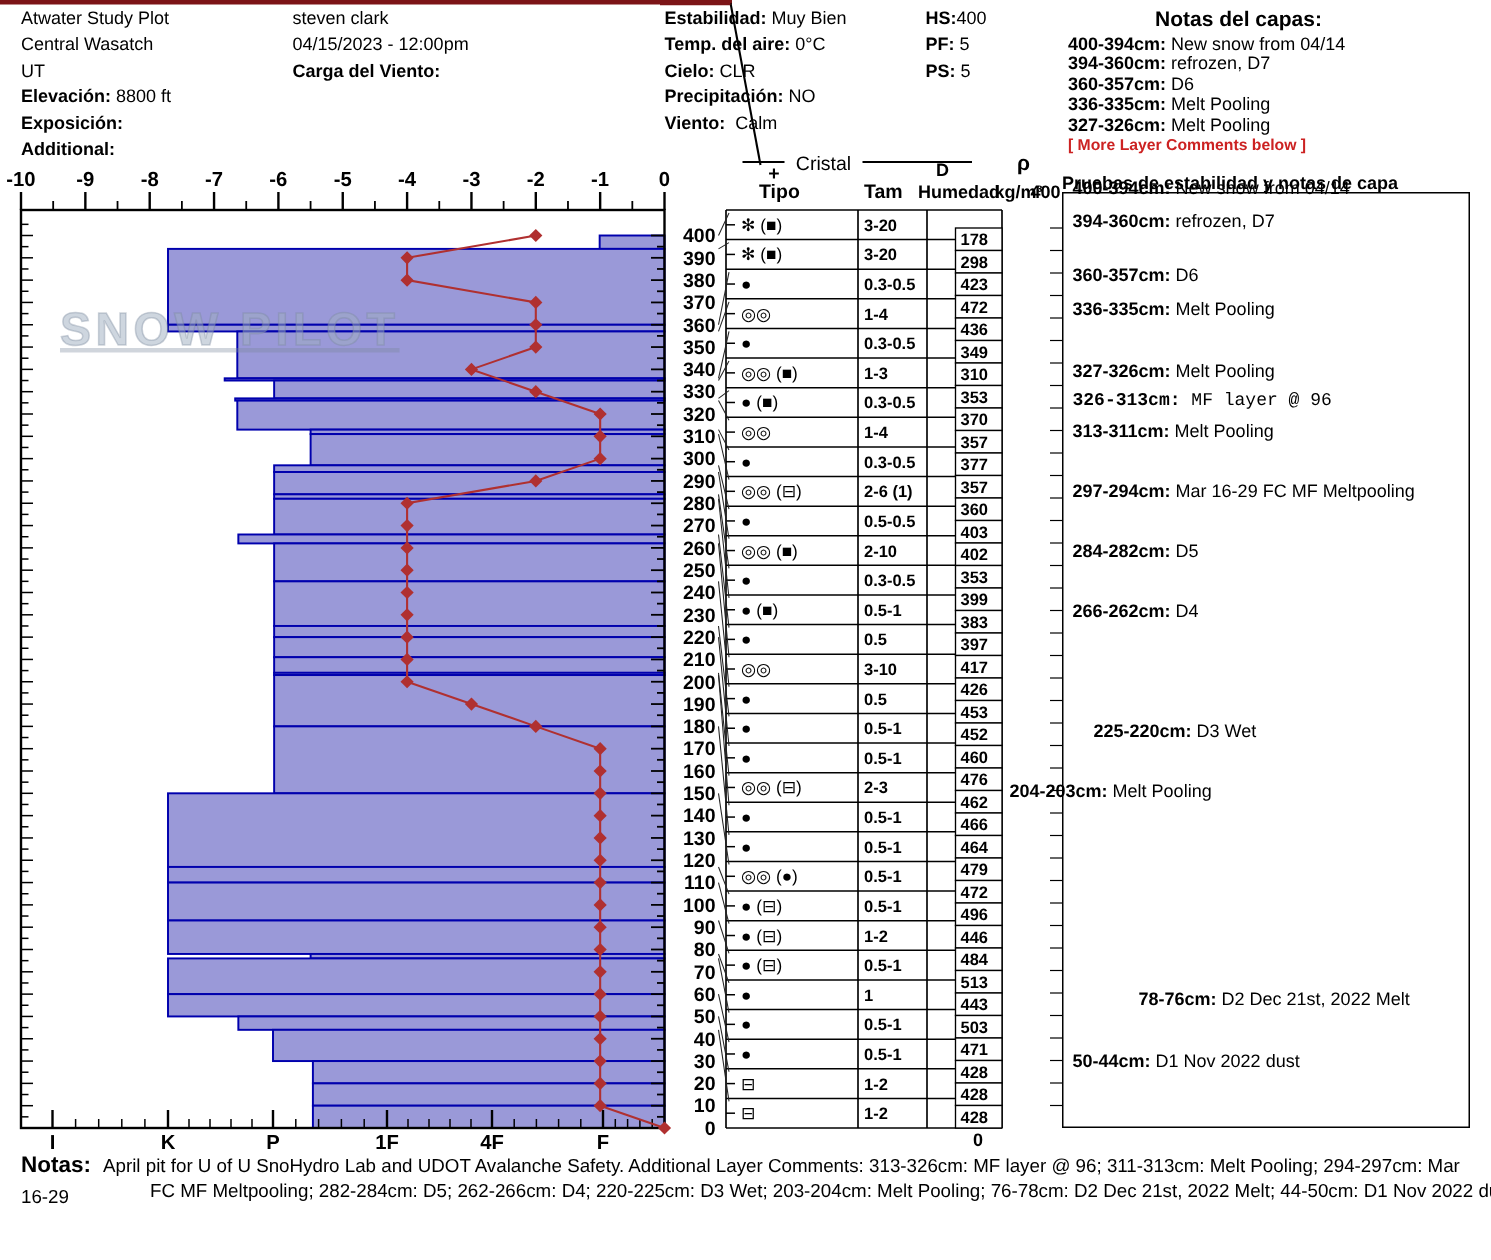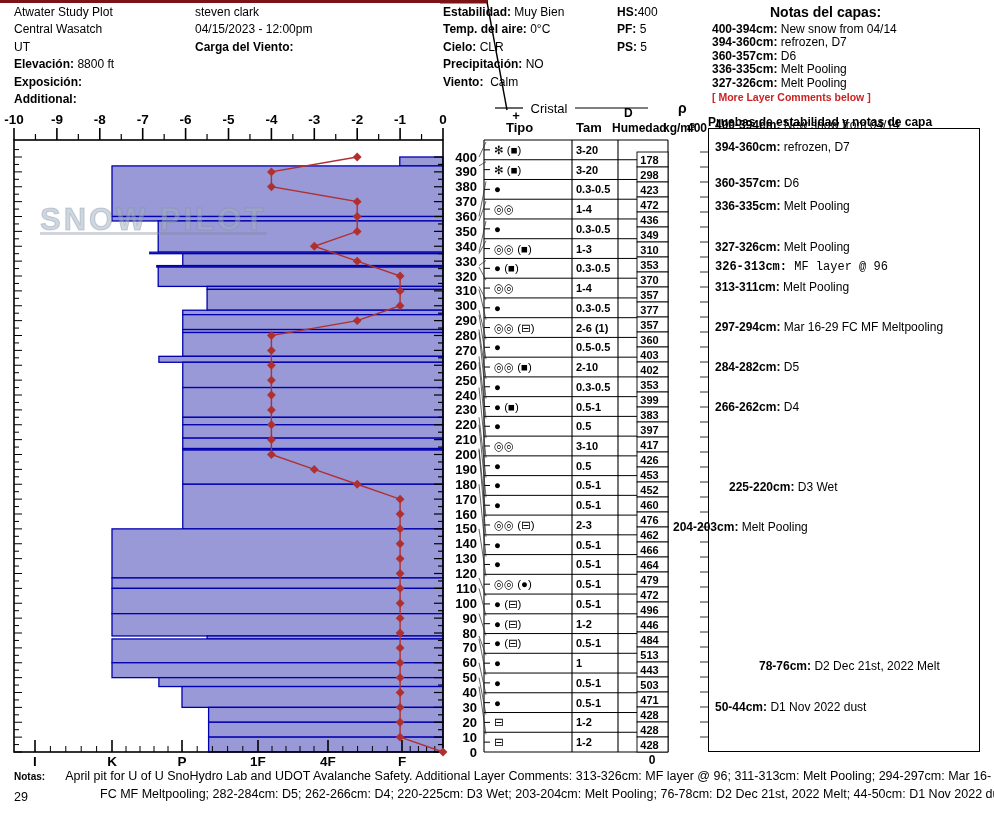--- a/index.html
+++ b/index.html
@@ -11,21 +11,21 @@
   .red{color:#c22;}
   #topline{left:0;top:0;width:488px;height:3px;background:#7c1417;}
   #watermark{left:18px;top:160px;width:430px;height:250px;pointer-events:none;z-index:5;}
   #wm-flake1{position:absolute;left:10px;top:-10px;font-size:190px;color:rgba(170,192,214,0.38);font-family:"DejaVu Sans",sans-serif;}
   #wm-flake2{position:absolute;left:118px;top:18px;font-size:64px;color:rgba(170,192,214,0.38);font-family:"DejaVu Sans",sans-serif;}
   #wm-text{position:absolute;left:22px;top:42px;font-size:31px;font-weight:bold;letter-spacing:3px;color:rgba(158,173,192,0.50);text-decoration:underline;-webkit-text-stroke:1px rgba(120,135,155,0.35);}
   #comments-box{left:708px;top:128px;width:270px;height:622px;border:1.2px solid #000;}
   #comments-title{left:708px;top:115px;width:270px;text-align:left;font-size:12px;font-weight:bold;white-space:nowrap;}
   .comment-item{position:absolute;font-size:12px;white-space:nowrap;}
   #footer{left:14px;top:766px;width:980px;font-size:12.5px;line-height:21px;}
-  #footer .lbl{font-weight:bold;font-size:10px;margin-right:20px;}
+  #footer .lbl{font-weight:bold;font-size:15px;margin-right:8px;}
   #footer-l2{left:100px;top:787px;font-size:12.5px;white-space:nowrap;}
   svg text{font-family:"Liberation Sans","DejaVu Sans",sans-serif;}
 </style>
 </head>
 <body>
 
 <div id="topline" class="abs"></div>
 
 <div class="abs hline" style="left:14px;top:4px;">
   <div>Atwater Study Plot</div>

